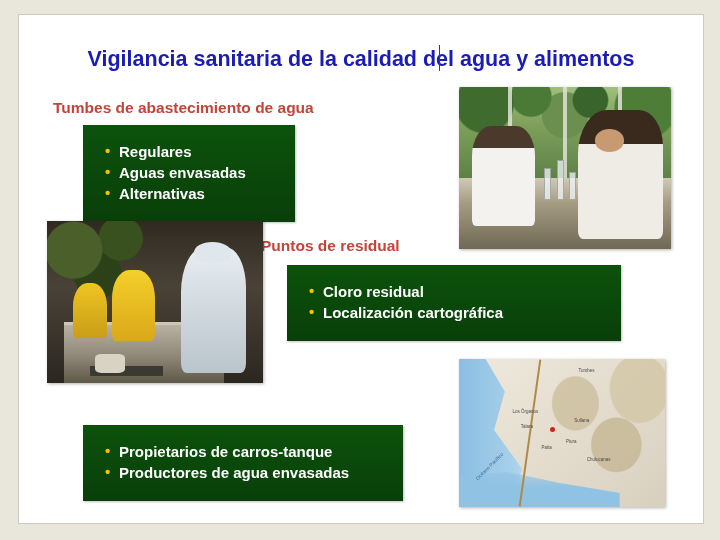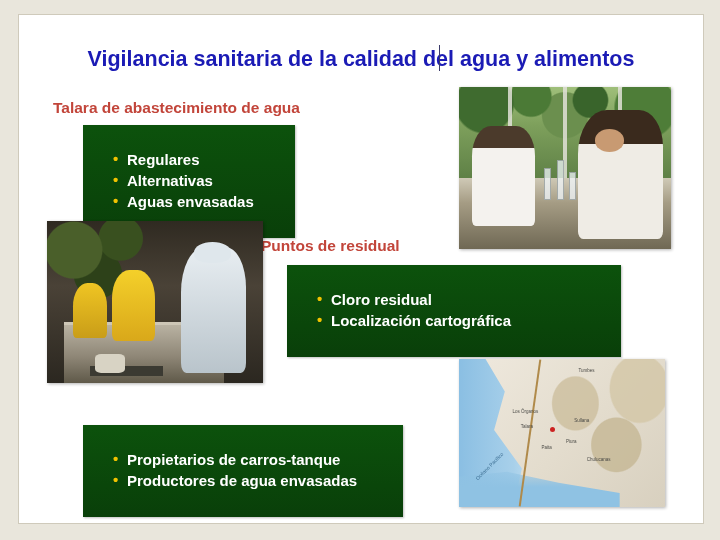--- a/index.html
+++ b/index.html
@@ -64,21 +64,21 @@
   
   .green-box {
     position: absolute;
     background: #0b4d0b;
     background: linear-gradient(180deg,#0c520c 0%,#093f09 100%);
     padding: 8px 16px 10px 14px;
     box-sizing: border-box;
     box-shadow: 1px 1px 2px rgba(0,0,0,0.25);
   }
   .green-box ul {
-    margin: 16px;
+    margin: 8px;
     padding: 0;
     list-style: none;
   }
   .green-box li {
     color: #ffffff;
     font-size: 15px;
     font-weight: bold;
     line-height: 21px;
     padding-left: 14px;
     position: relative;
@@ -243,27 +243,27 @@
 </style>
 </head>
 <body>
 
 <div id="slide-frame">
   <div id="slide">
 
     <div id="title">Vigilancia sanitaria de la calidad del agua y alimentos</div>
     <div id="title-caret"></div>
 
-    <div class="section-heading" id="heading-fuentes">Talara de abastecimiento de agua</div>
+    <div class="section-heading" id="heading-fuentes">Tumbes de abastecimiento de agua</div>
 
     <div class="green-box" id="box-fuentes">
       <ul>
         <li>Regulares</li>
+        <li>Aguas envasadas</li>
         <li>Alternativas</li>
-        <li>Aguas envasadas</li>
       </ul>
     </div>
 
     <div class="section-heading" id="heading-puntos">Puntos de residual</div>
 
     <div class="green-box" id="box-puntos">
       <ul>
         <li>Cloro residual</li>
         <li>Localización cartográfica</li>
       </ul>

